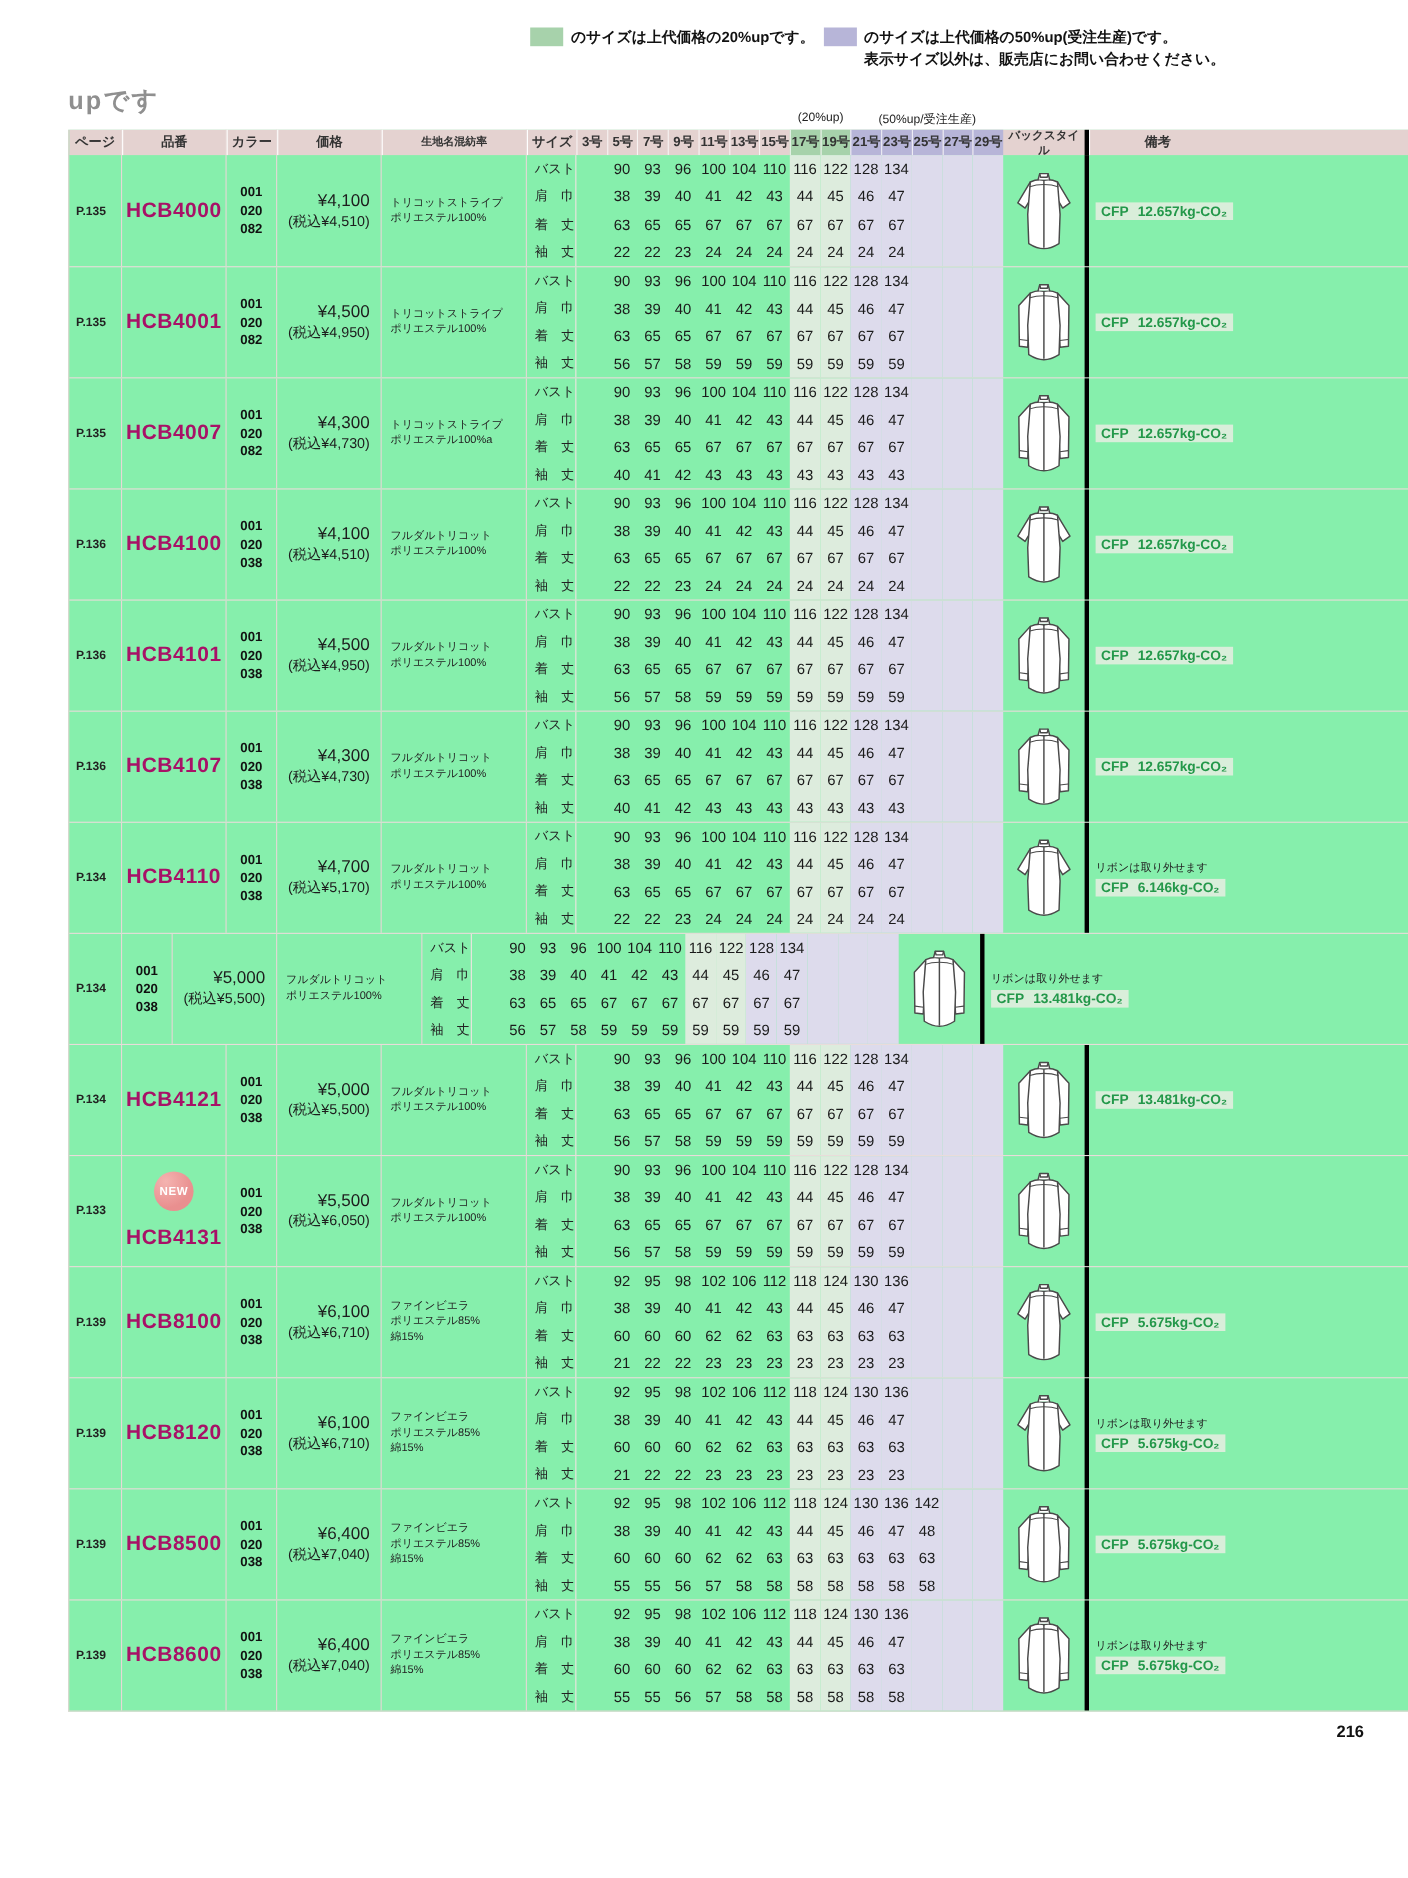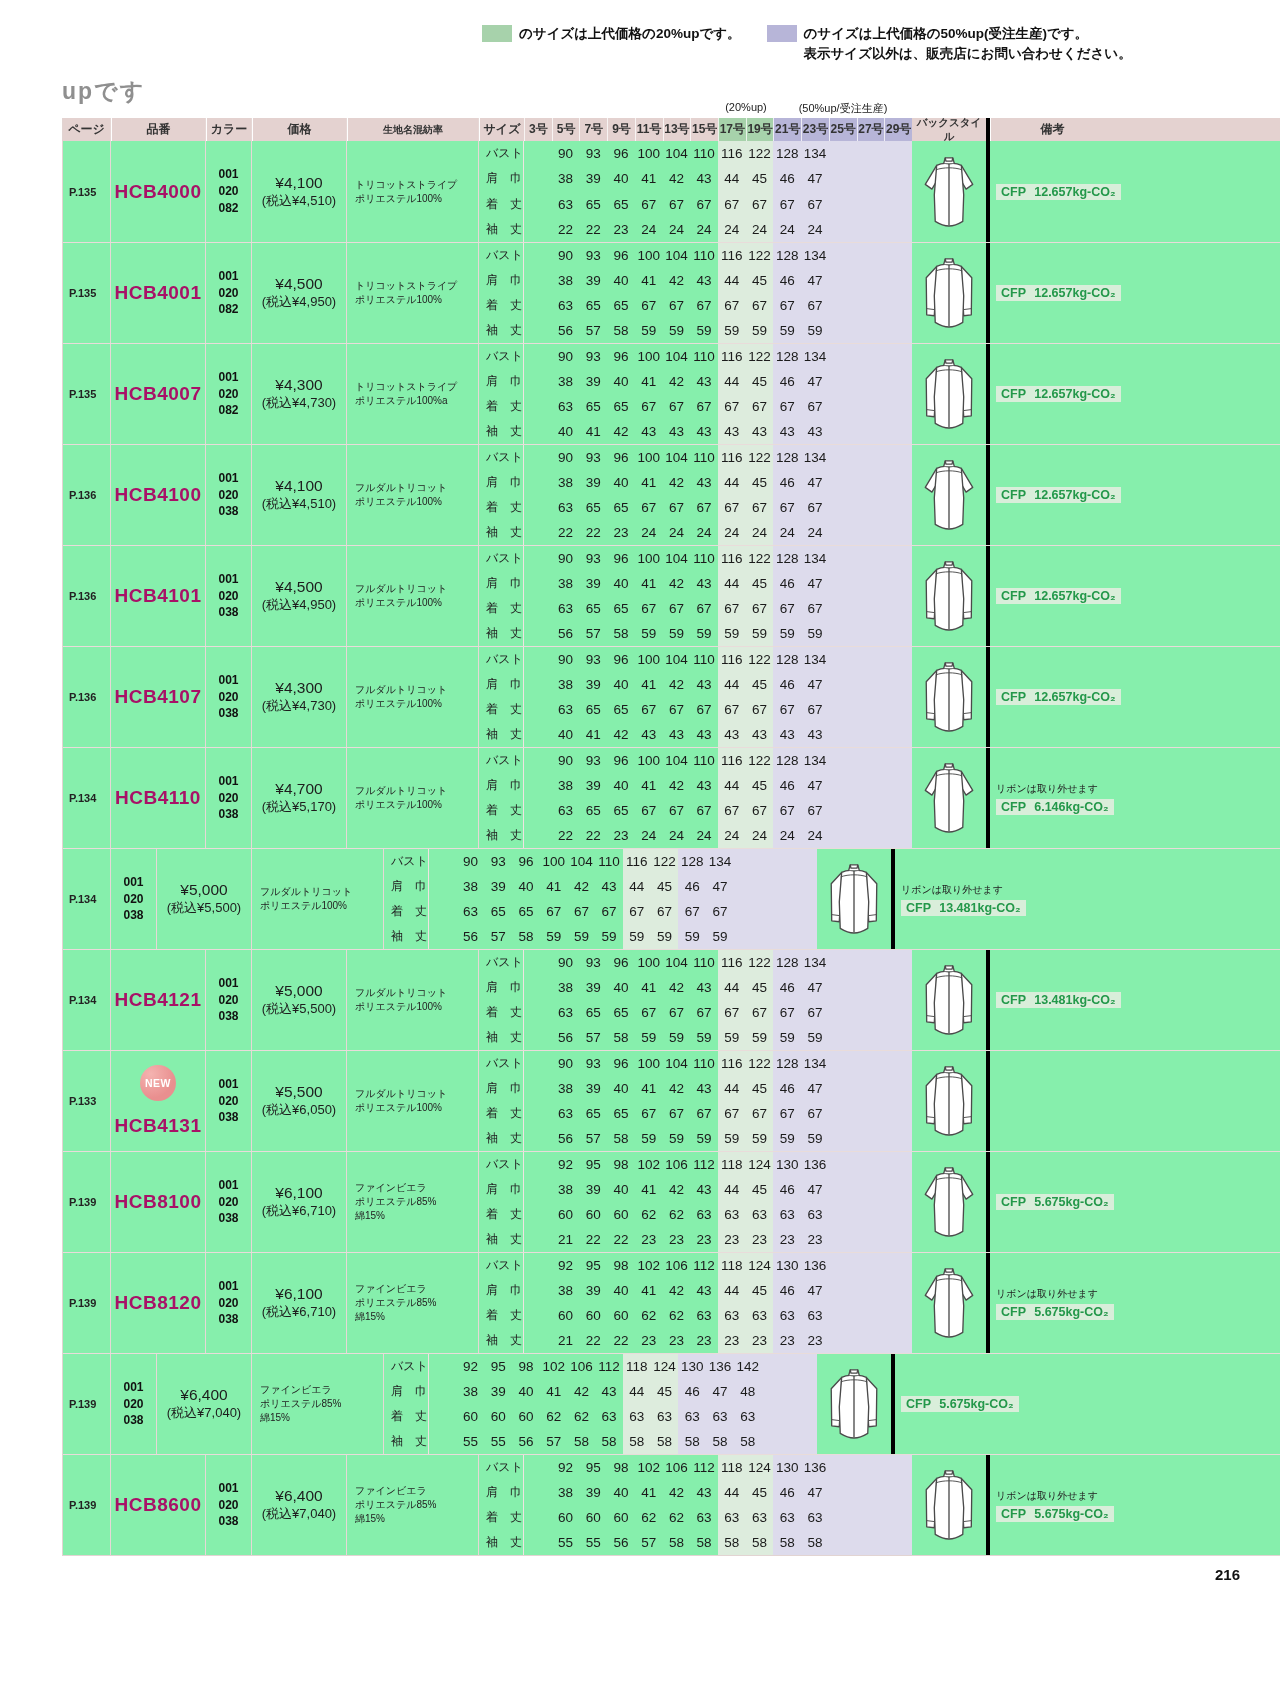--- a/index.html
+++ b/index.html
@@ -1,19 +1,19 @@
 <!DOCTYPE html>
 <html style="--header-bg: #e4d2d0; --green-header: #a7d2ab; --green-body: #ddecdd; --purple-header: #b7b5d8; --purple-body: #dddbec; --code-color: #a81167; --cfp-green: #23984a; --cfp-bg: #d9eeda; --new-badge: #e98f8f;"><head>
 <meta charset="utf-8">
 <style>
   *{margin:0;padding:0;box-sizing:border-box}
   html,body{width:1280px;height:1707px}
   body{background:#fff;font-family:"Liberation Sans","DejaVu Sans",sans-serif;position:relative;overflow:hidden}
 
-  .legend{position:absolute;left:482px;top:24px;display:flex;gap:26px;align-items:flex-start}
+  .legend{position:absolute;left:482px;top:24px;display:flex;gap:8px;align-items:flex-start}
   .legend-item{display:flex;align-items:flex-start}
   .swatch{width:30px;height:17px;display:inline-block;margin-right:7px;flex:0 0 auto;margin-top:1px}
   .sw-green{background:var(--green-header,#a7d2ab)}
   .sw-purple{background:var(--purple-header,#b7b5d8)}
   .legend-text{font-size:13.5px;font-weight:bold;color:#111;line-height:1.45}
 
   .title{position:absolute;left:62px;top:76px;font-size:23px;font-weight:bold;color:#8f8f8f;letter-spacing:2px}
 
   .table{position:absolute;left:62px;top:118px;width:1226px;border:1px solid #e2d4d2;border-top:none;background:#86efac}
   .hnote{position:absolute;top:-17px;font-size:11px;color:#222;text-align:center;white-space:nowrap}
@@ -41,21 +41,21 @@
 
   .prow{display:flex;height:101px;border-top:1px solid #e9dcda}
   .tbody .prow:first-child{border-top:none}
   .cell{display:flex;flex-direction:column;justify-content:center;align-items:center}
   .c-page,.c-code,.c-color,.c-price,.c-fabric{border-right:1px solid #e6d8d6}
   .c-back{border-left:none;border-right:4px solid #000000}
   .prow .c-page{align-items:flex-start;padding-left:6px;font-size:11px;font-weight:bold;color:#222}
   .code-text{font-size:19px;font-weight:bold;color:var(--code-color,#a81167);letter-spacing:.5px}
   .new-badge{width:36px;height:36px;border-radius:50%;background:radial-gradient(circle at 30% 25%,#f4b3b0,var(--new-badge,#e98f8f) 65%);color:#fff;font-weight:bold;font-size:10.5px;display:flex;align-items:center;justify-content:center;letter-spacing:.5px;margin-bottom:14px}
   .prow .c-color{font-size:12px;font-weight:bold;color:#111;line-height:1.4;text-align:center}
-  .price-wrap{margin:14px auto;text-align:center}
+  .price-wrap{margin:14px auto;text-align:right}
   .price-main{font-size:15.5px;color:#1d1d1d}
   .price-tax{font-size:13px;color:#1d1d1d}
   .prow .c-fabric{align-items:flex-start;padding-left:8px;font-size:10px;color:#222;line-height:1.4}
   .prow .c-mlabel{display:grid;grid-template-rows:repeat(4,1fr);border-right:1px solid #efe4e2}
   .mlab{display:flex;align-items:center;padding-left:7px;font-size:12px;color:#222;white-space:pre}
   .scol{display:grid;grid-template-rows:repeat(4,1fr)}
   .scol.g{background:var(--green-body,#ddecdd)}
   .scol.p{background:var(--purple-body,#dddbec)}
   .mv{display:flex;align-items:center;justify-content:center;font-size:13.5px;color:#1b1b1b}
   .prow .c-remarks{align-items:flex-start;justify-content:center;padding-left:6px}
@@ -1676,20 +1676,23 @@
               <path d="M16.5 15.5 C24 12.8 36 12.8 43.5 15.5" stroke-width="1"></path>
             </svg>
           </div>
           <div class="cell c-remarks">
             <div class="ribbon">リボンは取り外せます</div>
             <div class="cfp">CFP 5.675kg-CO₂</div>
           </div>
         </div>
         <div class="prow">
           <div class="cell c-page">P.139</div>
+          <div class="cell c-code">
+            <div class="code-text">HCB8500</div>
+          </div>
           <div class="cell c-color">
             <div>001</div>
             <div>020</div>
             <div>038</div>
           </div>
           <div class="cell c-price">
             <div class="price-wrap">
               <div class="price-main">¥6,400</div>
               <div class="price-tax">(税込¥7,040)</div>
             </div>

